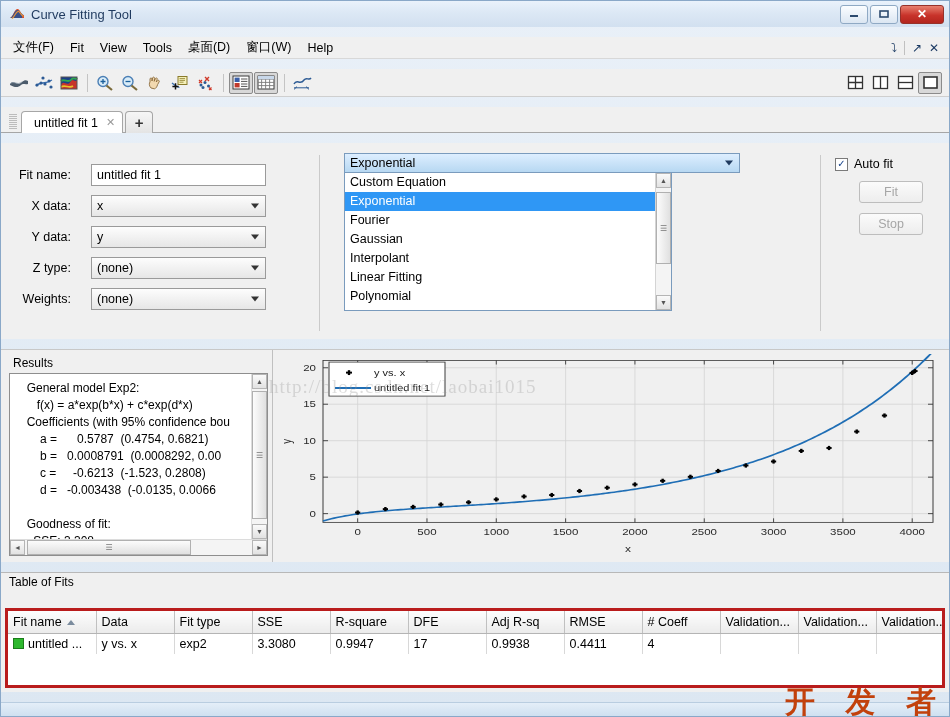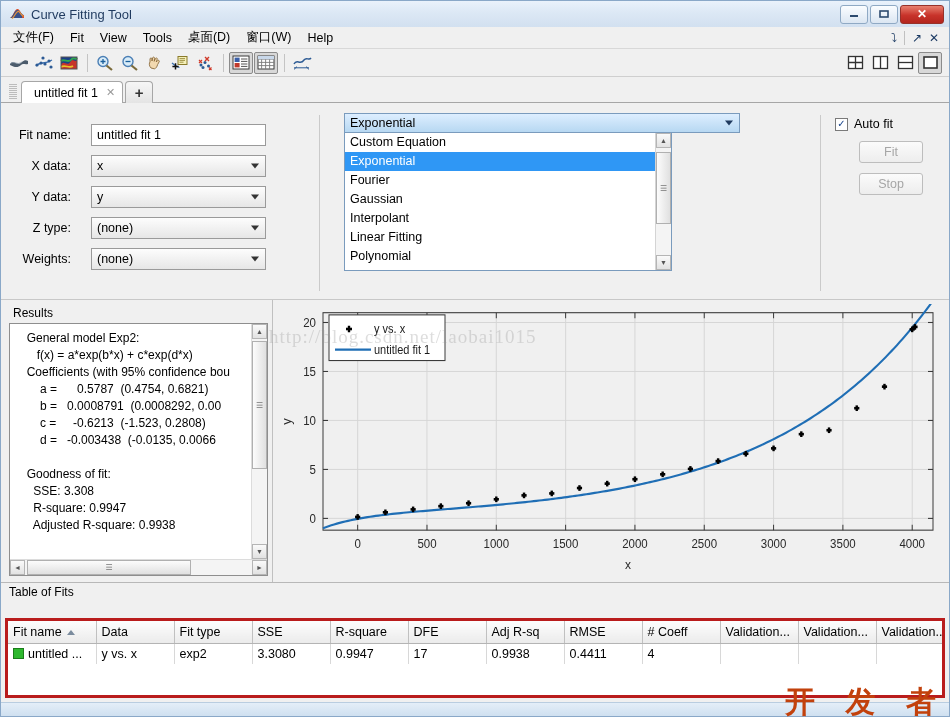--- a/index.html
+++ b/index.html
@@ -11,21 +11,21 @@
     background: #f0f0f0;
     overflow: hidden;
     position: relative;
   }
 
   
   #window {
     position: absolute; left: 0; top: 0; width: 950px; height: 717px;
     border: 1px solid #8aa8c8;
     background: linear-gradient(#e9f0f8, #dce7f2);
-    display: flex; flex-direction: column;
+    display: flex; flex-direction: column; gap: 10px;
   }
 
   
   #titlebar {
     height: 26px; flex: 0 0 26px;
     background: linear-gradient(#eaf2fb 0%, #dce8f5 45%, #d2e0f0 100%);
     display: flex; align-items: center;
     padding: 0 2px 0 8px;
     position: relative;
   }

